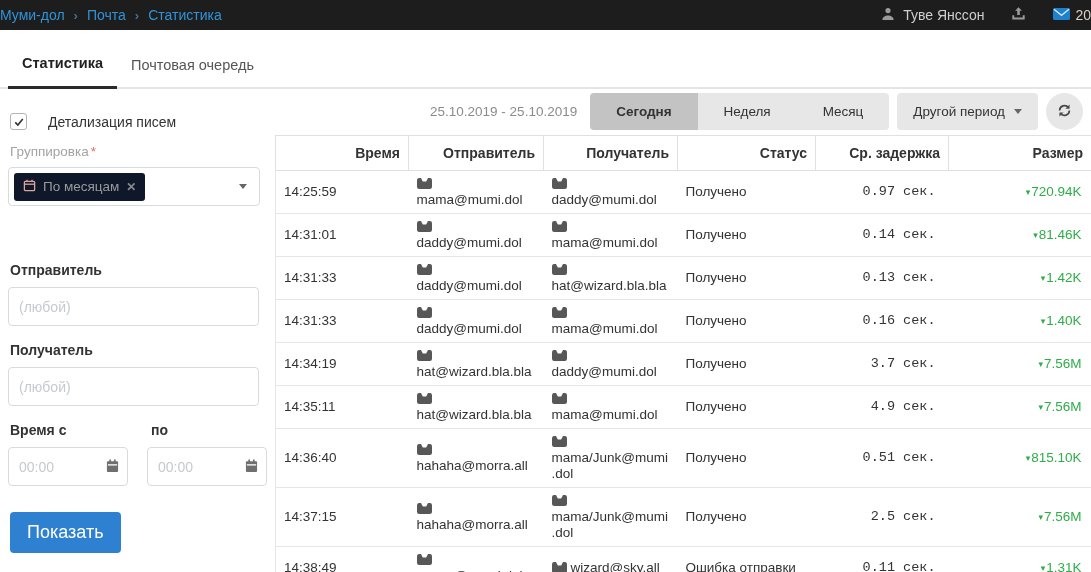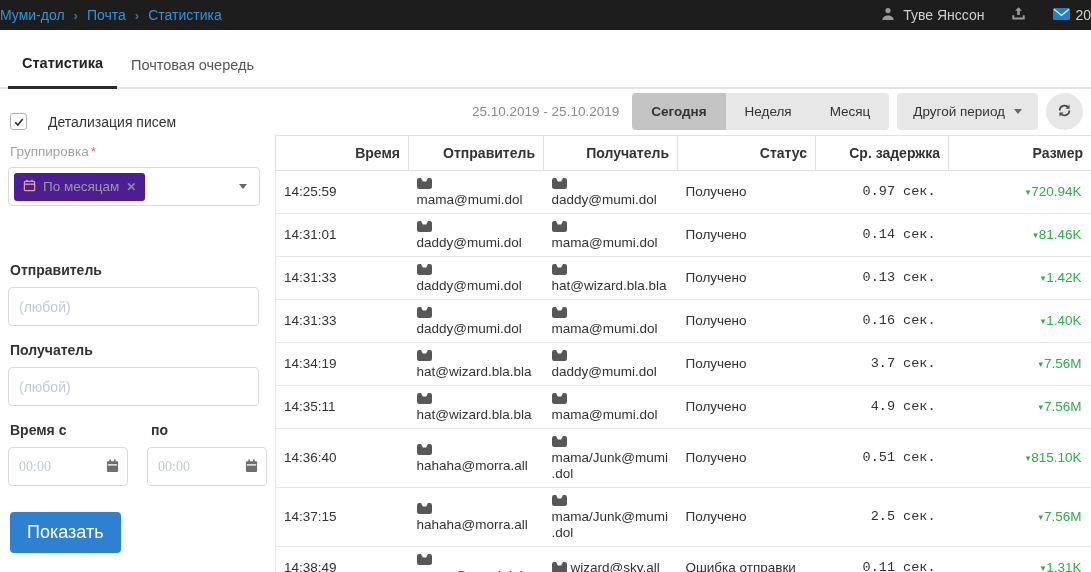--- a/index.html
+++ b/index.html
@@ -46,21 +46,21 @@
     cursor:pointer; flex:0 0 17px;
   }
   .cb-label { color:#333; font-size:14px; }
   .muted-label { color:#a3a3a3; font-size:13.5px; margin:4px 0 8px 2px; }
   .req { color:#df6b64; margin-left:2px; }
   .select-box {
     width:252px; height:39px; border:1px solid #d8dbde; border-radius:4px;
     display:flex; align-items:center; padding:0 12px 0 5px; cursor:pointer;
   }
   .tag {
-    background:#4c1d95; border-radius:3px; padding:6px 9px;
+    background:#0f172a; border-radius:3px; padding:6px 9px;
     display:flex; align-items:center; gap:7px; color:#9a9a9a; font-size:13.5px;
   }
   .tag .x { color:#8a8a8a; font-weight:bold; font-size:12px; cursor:pointer; }
   .caret {
     width:0; height:0; border-left:4px solid transparent;
     border-right:4px solid transparent; border-top:5px solid #666;
   }
   .select-box .caret { margin-left:auto; }
   .field-label { font-weight:bold; color:#333; font-size:14px; margin:0 0 9px 2px; }
   .sender-label { margin-top:56px; }
@@ -71,34 +71,34 @@
   }
   .text-input::placeholder, .time-input::placeholder { color:#c4cacf; }
   .recip-label, .time-labels { margin-top:16px; }
   .time-labels { display:flex; }
   .time-labels .l1 { width:139px; }
   .time-row { display:flex; gap:19px; margin-top:0; }
   .time-wrap { position:relative; width:120px; }
   .time-input {
     width:120px; height:39px; border:1px solid #d8dbde; border-radius:4px;
     padding:0 30px 0 10px; font-size:14px; color:#333; outline:none;
-    font-family:Liberation Serif, serif;
+    font-family:Liberation Sans, sans-serif;
   }
   .time-wrap .cal { position:absolute; right:9px; top:12px; cursor:pointer; }
   .show-btn {
     margin-top:26px; margin-left:2px; background:#2e80d0; color:#fff;
     border:none; border-radius:4px; padding:10px 17px; font-size:18px;
     cursor:pointer; font-family:"Liberation Sans", sans-serif;
   }
   
   .toolbar { display:flex; align-items:center; justify-content:flex-end; gap:6px; }
   .date-range { color:#8b8b8b; font-size:13.5px; margin-right:7px; }
   .btn-group { display:flex; }
   .pbtn {
-    background:#e7e7e7; height:37px; line-height:37px; padding:0 19px;
+    background:#e7e7e7; height:37px; line-height:37px; padding:0 26px;
     font-size:13.5px; color:#333; cursor:pointer; user-select:none;
   }
   .btn-group .pbtn:first-child { border-radius:4px 0 0 4px; }
   .btn-group .pbtn:last-child { border-radius:0 4px 4px 0; }
   .pbtn.active { background:#c3c3c3; font-weight:bold; }
   .other-btn {
     background:#e7e7e7; height:37px; border-radius:4px; padding:0 16px;
     display:flex; align-items:center; gap:9px; font-size:13.5px; color:#333;
     cursor:pointer; margin-left:2px;
   }

